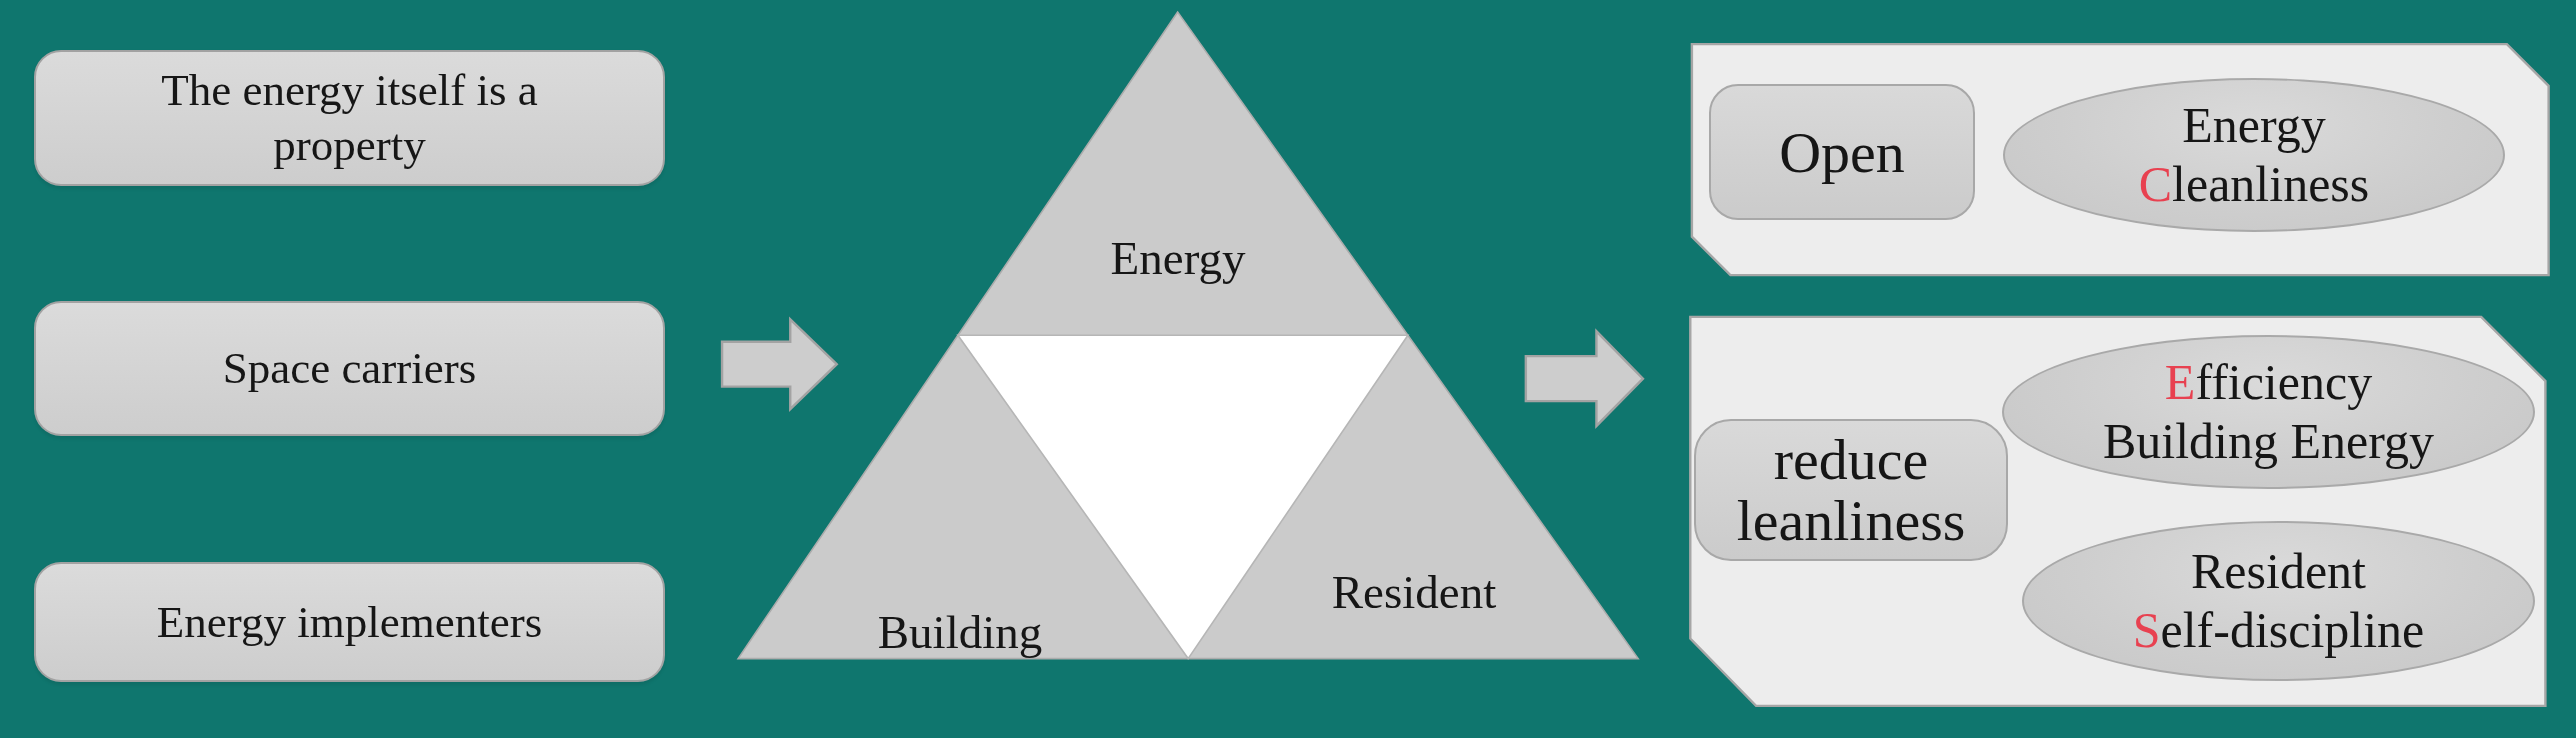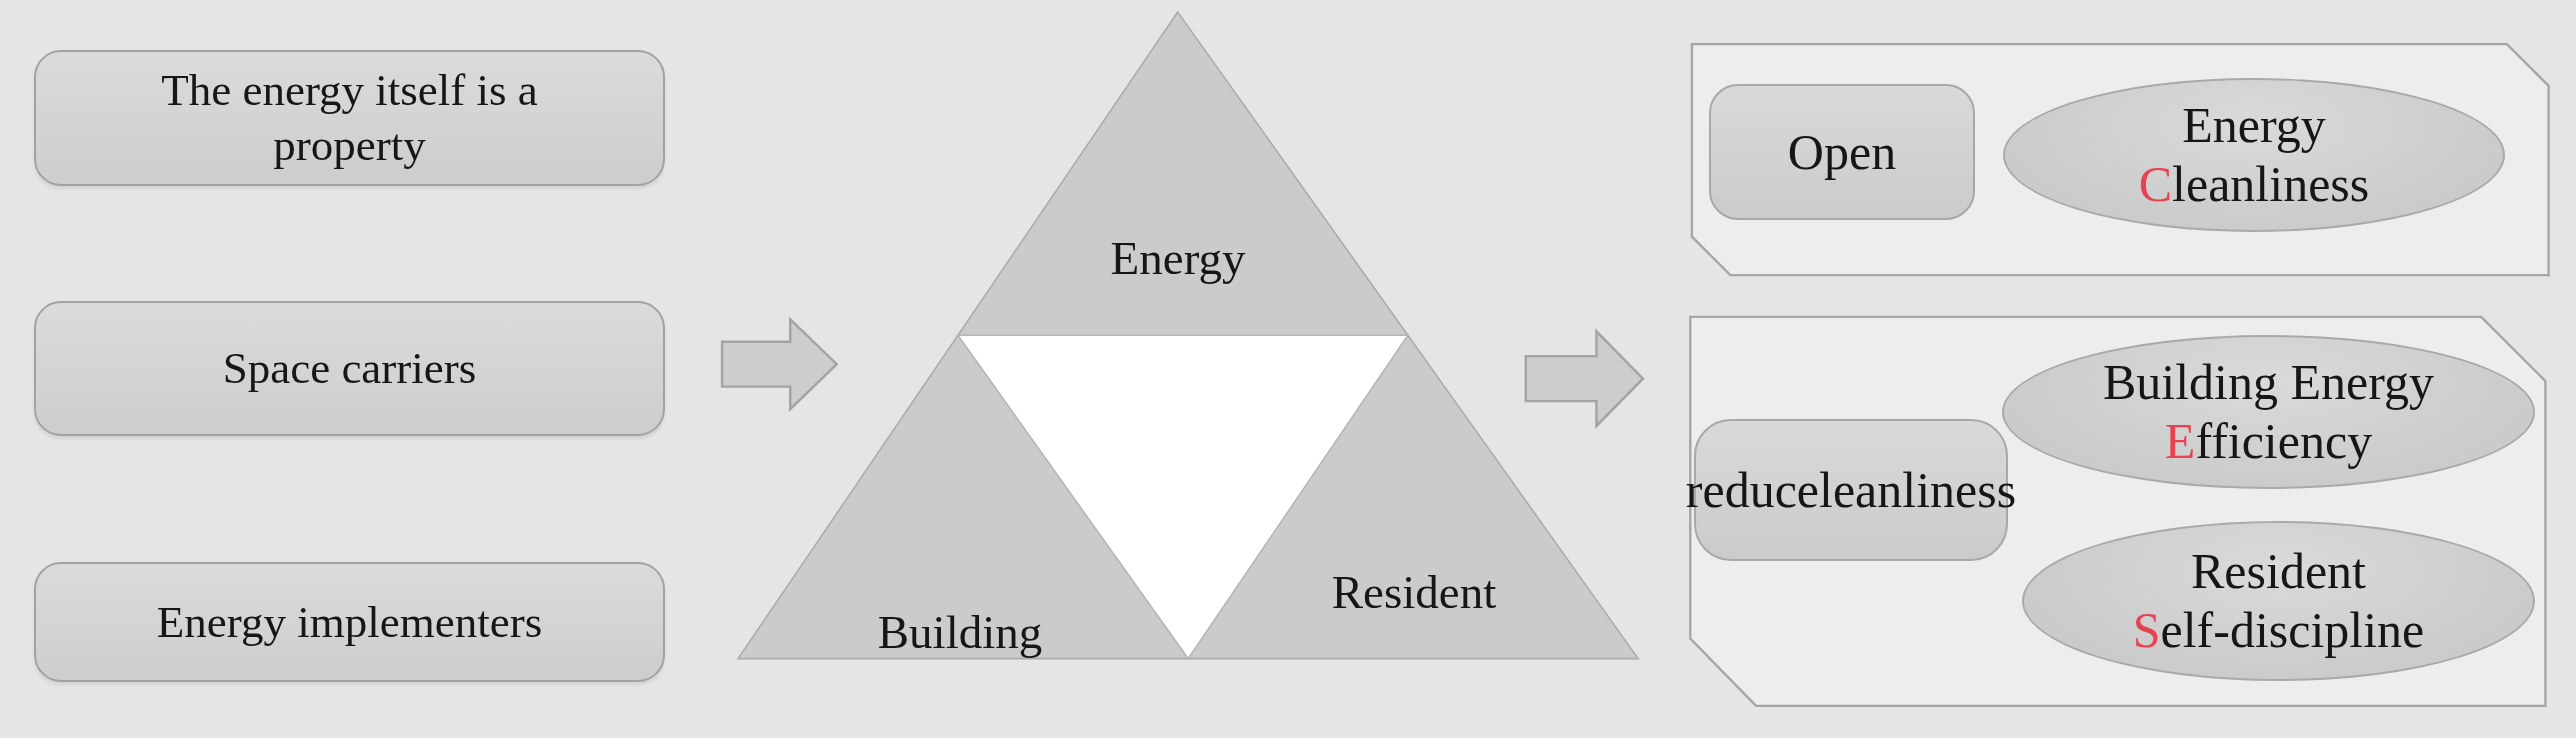--- a/index.html
+++ b/index.html
@@ -1,20 +1,20 @@
 <!DOCTYPE html>
 <html style="--accent-red: #e84150;font-size:13px"><head>
 <meta charset="utf-8">
 <style>
   html, body { margin: 0; padding: 0; background: #ffffff; }
   .canvas {
     position: relative;
     width: 2576px;
     height: 738px;
-    background: #e5e5e5;
+    background: #0f766e;
     font-family: "Liberation Serif", "DejaVu Serif", serif;
     color: #161616;
     overflow: hidden;
   }
   .shapes { position: absolute; left: 0; top: 0; width: 2576px; height: 738px; }
 
   
   .lbox {
     position: absolute;
     left: 34px;
@@ -45,25 +45,25 @@
   }
 
   
   .pbox {
     position: absolute;
     box-sizing: border-box;
     border: 2.4px solid #a8a8a8;
     border-radius: 32px;
     background: linear-gradient(180deg, #d9d9d9 0%, #cbcbcb 100%);
     display: flex;
-    flex-direction: row;
+    flex-direction: column;
     align-items: center;
     justify-content: center;
     text-align: center;
-    font-size: 50px;
+    font-size: 58px;
     line-height: 61px;
   }
   .pbox-open   { left: 1709px; top: 84px; width: 266px; height: 136px; border-radius: 29px; }
   .pbox-reduce { left: 1694px; top: 419px; width: 314px; height: 142px; border-radius: 37px; }
 
   
   .ellipse {
     position: absolute;
     box-sizing: border-box;
     border: 2.4px solid #a9a9a9;
@@ -121,22 +121,22 @@
   <div class="ellipse ellipse-clean">
     <span class="line">Energy</span>
     <span class="line"><span class="red">C</span><span>leanliness</span></span>
   </div>
 
   <div class="pbox pbox-reduce">
     <span class="line">reduce</span>
     <span class="line">leanliness</span>
   </div>
   <div class="ellipse ellipse-building">
+    <span class="line"><span class="red">E</span><span>fficiency</span></span>
     <span class="line">Building Energy</span>
-    <span class="line"><span class="red">E</span><span>fficiency</span></span>
   </div>
   <div class="ellipse ellipse-resident">
     <span class="line">Resident</span>
     <span class="line"><span class="red">S</span><span>elf-discipline</span></span>
   </div>
 
 </div>
 
 
 </body></html>

